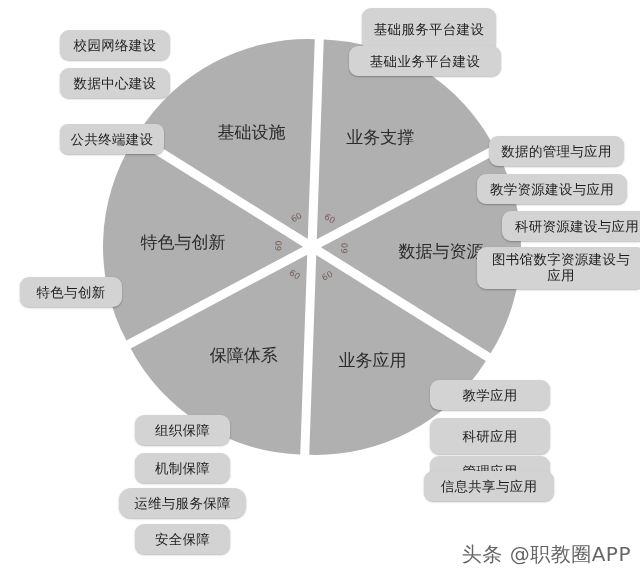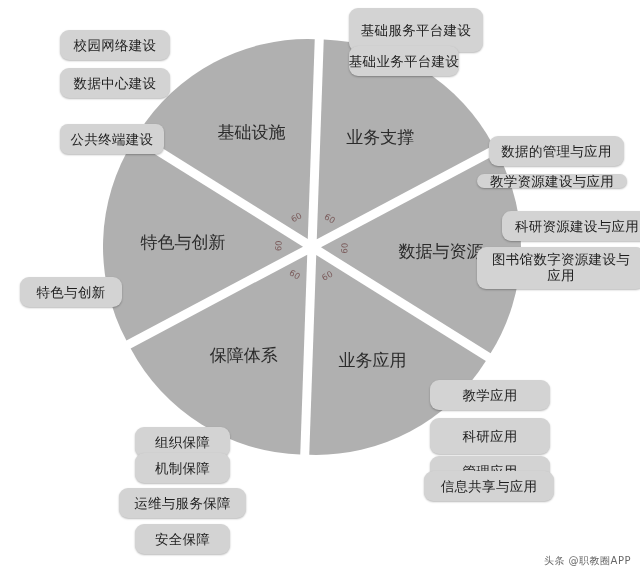--- a/index.html
+++ b/index.html
@@ -66,21 +66,21 @@
   .chip.two-line {
     white-space: normal;
     line-height: 1.18;
   }
 
   
   #watermark {
     position: absolute;
     right: 9px;
     bottom: 8px;
-    font-size: 10px;
+    font-size: 20px;
     color: #3a3a3a;
     opacity: 0.78;
     letter-spacing: 0.5px;
     font-family: "DejaVu Sans", "Liberation Sans", sans-serif;
   }
 </style>
 </head>
 <body>
 
 <div id="stage">
@@ -106,66 +106,66 @@
         <text x="380.36" y="137.60" class="sector-label">业务支撑</text>
         <text x="440.92" y="251.50" class="sector-label">数据与资源</text>
         <text x="372.56" y="360.90" class="sector-label">业务应用</text>
         <text x="243.64" y="356.40" class="sector-label">保障体系</text>
         <text x="183.08" y="242.50" class="sector-label">特色与创新</text>
         <text x="251.44" y="133.10" class="sector-label">基础设施</text>
       </g>
   </svg>
 
   <div id="callout-layer">
-      <div class="chip" style="left: 349px; top: 8px; width: 134px; height: 44px;">
+      <div class="chip" style="left: 362px; top: 8px; width: 134px; height: 44px; font-family: Liberation Serif, serif;">
         <span>基础服务平台建设</span>
       </div>
-      <div class="chip" style="left: 349px; top: 46px; width: 110px; height: 30px;">
+      <div class="chip" style="left: 349px; top: 46px; width: 152px; height: 30px;">
         <span>基础业务平台建设</span>
       </div>
       <div class="chip" style="left: 60px; top: 30px; width: 110px; height: 30px;">
         <span>校园网络建设</span>
       </div>
       <div class="chip" style="left: 60px; top: 68px; width: 110px; height: 30px;">
         <span>数据中心建设</span>
       </div>
       <div class="chip" style="left: 60px; top: 124px; width: 104px; height: 30px; border-radius: 8px;">
         <span>公共终端建设</span>
       </div>
       <div class="chip" style="left: 489px; top: 136px; width: 135px; height: 30px;">
         <span>数据的管理与应用</span>
       </div>
-      <div class="chip" style="left: 477px; top: 174px; width: 150px; height: 14px;">
+      <div class="chip" style="left: 477px; top: 174px; width: 150px; height: 30px;">
         <span>教学资源建设与应用</span>
       </div>
       <div class="chip" style="left: 477px; top: 211px; width: 150px; height: 30px; margin-left: 25px;">
         <span>科研资源建设与应用</span>
       </div>
       <div class="chip two-line" style="left: 477px; top: 247px; width: 168px; height: 42px;">
         <span>图书馆数字资源建设与应用</span>
       </div>
       <div class="chip" style="left: 430px; top: 380px; width: 120px; height: 30px;">
         <span>教学应用</span>
       </div>
       <div class="chip" style="left: 430px; top: 418px; width: 120px; height: 36px;">
         <span>科研应用</span>
       </div>
       <div class="chip" style="left: 430px; top: 456px; width: 120px; height: 30px;">
         <span>管理应用</span>
       </div>
       <div class="chip" style="left: 424px; top: 471px; width: 130px; height: 30px;">
         <span>信息共享与应用</span>
       </div>
-      <div class="chip" style="left: 135px; top: 415px; width: 95px; height: 30px; margin-top: 12px;">
+      <div class="chip" style="left: 135px; top: 415px; width: 95px; height: 30px;">
         <span>组织保障</span>
       </div>
       <div class="chip" style="left: 135px; top: 453px; width: 95px; height: 30px;">
         <span>机制保障</span>
       </div>
-      <div class="chip" style="left: 119px; top: 488px; width: 127px; height: 30px;">
+      <div class="chip" style="left: 119px; top: 488px; width: 127px; height: 30px; border-radius: 12px;">
         <span>运维与服务保障</span>
       </div>
       <div class="chip" style="left: 135px; top: 524px; width: 95px; height: 30px;">
         <span>安全保障</span>
       </div>
       <div class="chip" style="left: 20px; top: 277px; width: 102px; height: 30px;">
         <span>特色与创新</span>
       </div>
     </div>
 

